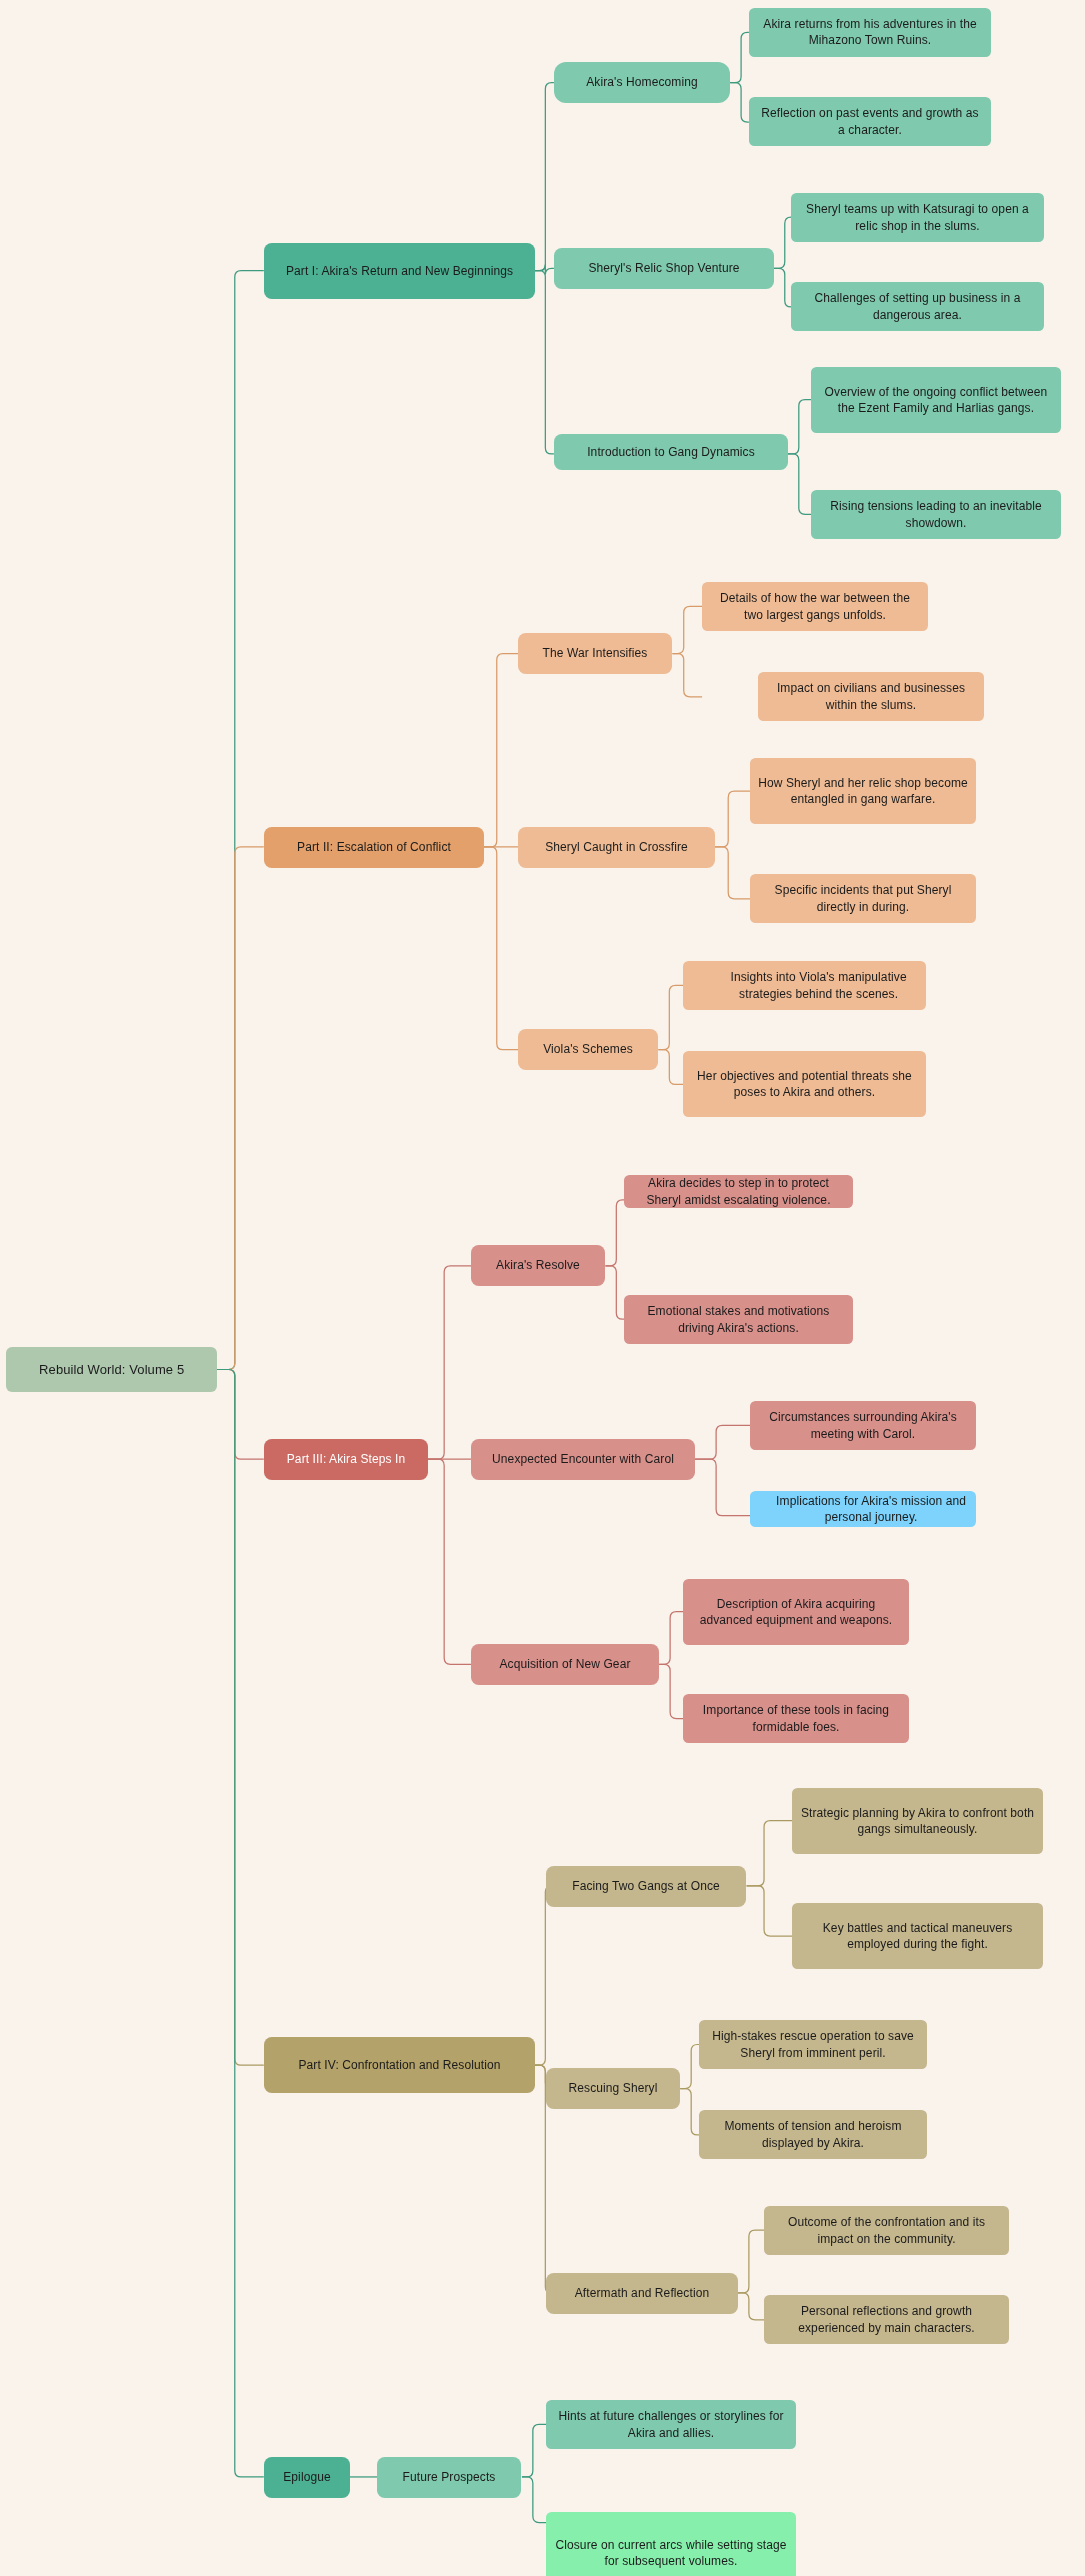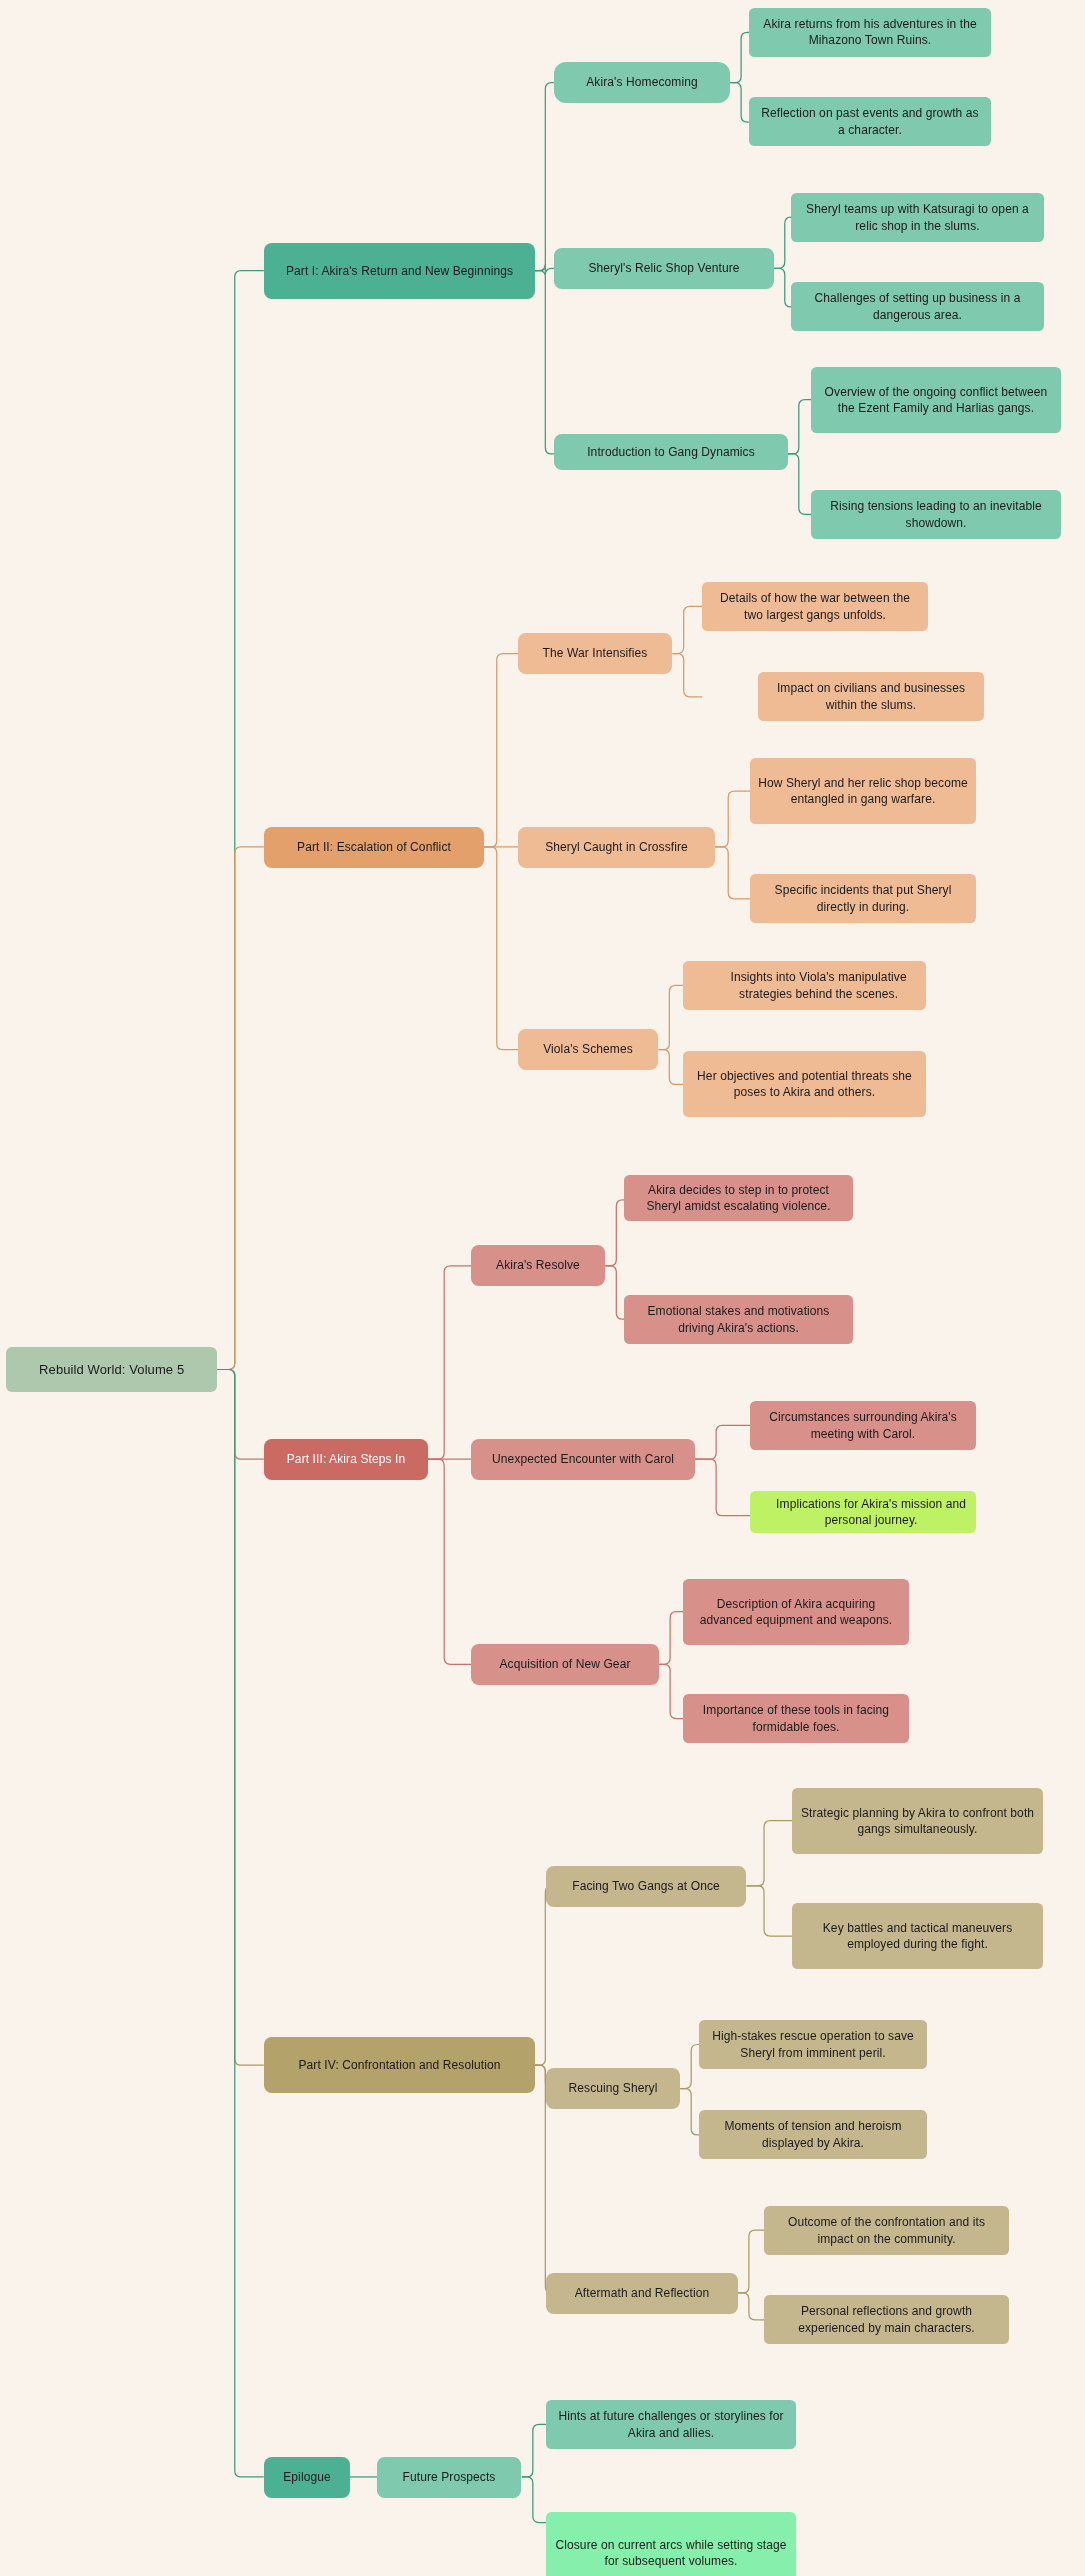--- a/index.html
+++ b/index.html
@@ -99,25 +99,25 @@
       <div class="node leaf" style="left: 702px; top: 582px; width: 226px; height: 49px; background: rgb(238, 187, 149);">Details of how the war between the two largest gangs unfolds.</div>
       <div class="node leaf" style="left: 718px; top: 672px; width: 226px; height: 49px; background: rgb(238, 187, 149); margin-left: 40px;">Impact on civilians and businesses within the slums.</div>
       <div class="node sub" style="left: 518px; top: 827px; width: 197px; height: 41px; background: rgb(238, 187, 149);">Sheryl Caught in Crossfire</div>
       <div class="node leaf" style="left: 750px; top: 758px; width: 226px; height: 66px; background: rgb(238, 187, 149);">How Sheryl and her relic shop become entangled in gang warfare.</div>
       <div class="node leaf" style="left: 750px; top: 874px; width: 226px; height: 49px; background: rgb(238, 187, 149);">Specific incidents that put Sheryl directly in during.</div>
       <div class="node sub" style="left: 518px; top: 1029px; width: 140px; height: 41px; background: rgb(238, 187, 149);">Viola's Schemes</div>
       <div class="node leaf" style="left: 683px; top: 961px; width: 243px; height: 49px; background: rgb(238, 187, 149); padding-left: 36px;">Insights into Viola's manipulative strategies behind the scenes.</div>
       <div class="node leaf" style="left: 683px; top: 1051px; width: 243px; height: 66px; background: rgb(238, 187, 149);">Her objectives and potential threats she poses to Akira and others.</div>
       <div class="node branch white-text" style="left: 264px; top: 1439px; width: 164px; height: 41px; background: rgb(202, 106, 98);">Part III: Akira Steps In</div>
       <div class="node sub" style="left: 471px; top: 1245px; width: 134px; height: 41px; background: rgb(216, 144, 139);">Akira's Resolve</div>
-      <div class="node leaf" style="left: 624px; top: 1175px; width: 229px; height: 46px; background: rgb(216, 144, 139);">Akira decides to step in to protect Sheryl amidst escalating violence.</div>
+      <div class="node leaf" style="left: 624px; top: 1175px; width: 229px; height: 33px; background: rgb(216, 144, 139);">Akira decides to step in to protect Sheryl amidst escalating violence.</div>
       <div class="node leaf" style="left: 624px; top: 1295px; width: 229px; height: 49px; background: rgb(216, 144, 139);">Emotional stakes and motivations driving Akira's actions.</div>
       <div class="node sub" style="left: 471px; top: 1439px; width: 224px; height: 41px; background: rgb(216, 144, 139);">Unexpected Encounter with Carol</div>
       <div class="node leaf" style="left: 750px; top: 1401px; width: 226px; height: 49px; background: rgb(216, 144, 139);">Circumstances surrounding Akira's meeting with Carol.</div>
-      <div class="node leaf" style="left: 750px; top: 1491px; width: 226px; height: 42px; background: #bef264; padding-left: 24px;">Implications for Akira's mission and personal journey.</div>
+      <div class="node leaf" style="left: 750px; top: 1491px; width: 226px; height: 36px; background: #7dd3fc; padding-left: 24px;">Implications for Akira's mission and personal journey.</div>
       <div class="node sub" style="left: 471px; top: 1644px; width: 188px; height: 41px; background: rgb(216, 144, 139);">Acquisition of New Gear</div>
       <div class="node leaf" style="left: 683px; top: 1579px; width: 226px; height: 66px; background: rgb(216, 144, 139);">Description of Akira acquiring advanced equipment and weapons.</div>
       <div class="node leaf" style="left: 683px; top: 1694px; width: 226px; height: 49px; background: rgb(216, 144, 139);">Importance of these tools in facing formidable foes.</div>
       <div class="node branch" style="left: 264px; top: 2037px; width: 271px; height: 56px; background: rgb(179, 162, 105);">Part IV: Confrontation and Resolution</div>
       <div class="node sub" style="left: 546px; top: 1866px; width: 200px; height: 41px; background: rgb(196, 182, 141);">Facing Two Gangs at Once</div>
       <div class="node leaf" style="left: 792px; top: 1788px; width: 251px; height: 66px; background: rgb(196, 182, 141);">Strategic planning by Akira to confront both gangs simultaneously.</div>
       <div class="node leaf" style="left: 792px; top: 1903px; width: 251px; height: 66px; background: rgb(196, 182, 141);">Key battles and tactical maneuvers employed during the fight.</div>
       <div class="node sub" style="left: 546px; top: 2068px; width: 134px; height: 41px; background: rgb(196, 182, 141);">Rescuing Sheryl</div>
       <div class="node leaf" style="left: 699px; top: 2020px; width: 228px; height: 49px; background: rgb(196, 182, 141);">High-stakes rescue operation to save Sheryl from imminent peril.</div>
       <div class="node leaf" style="left: 699px; top: 2110px; width: 228px; height: 49px; background: rgb(196, 182, 141);">Moments of tension and heroism displayed by Akira.</div>

